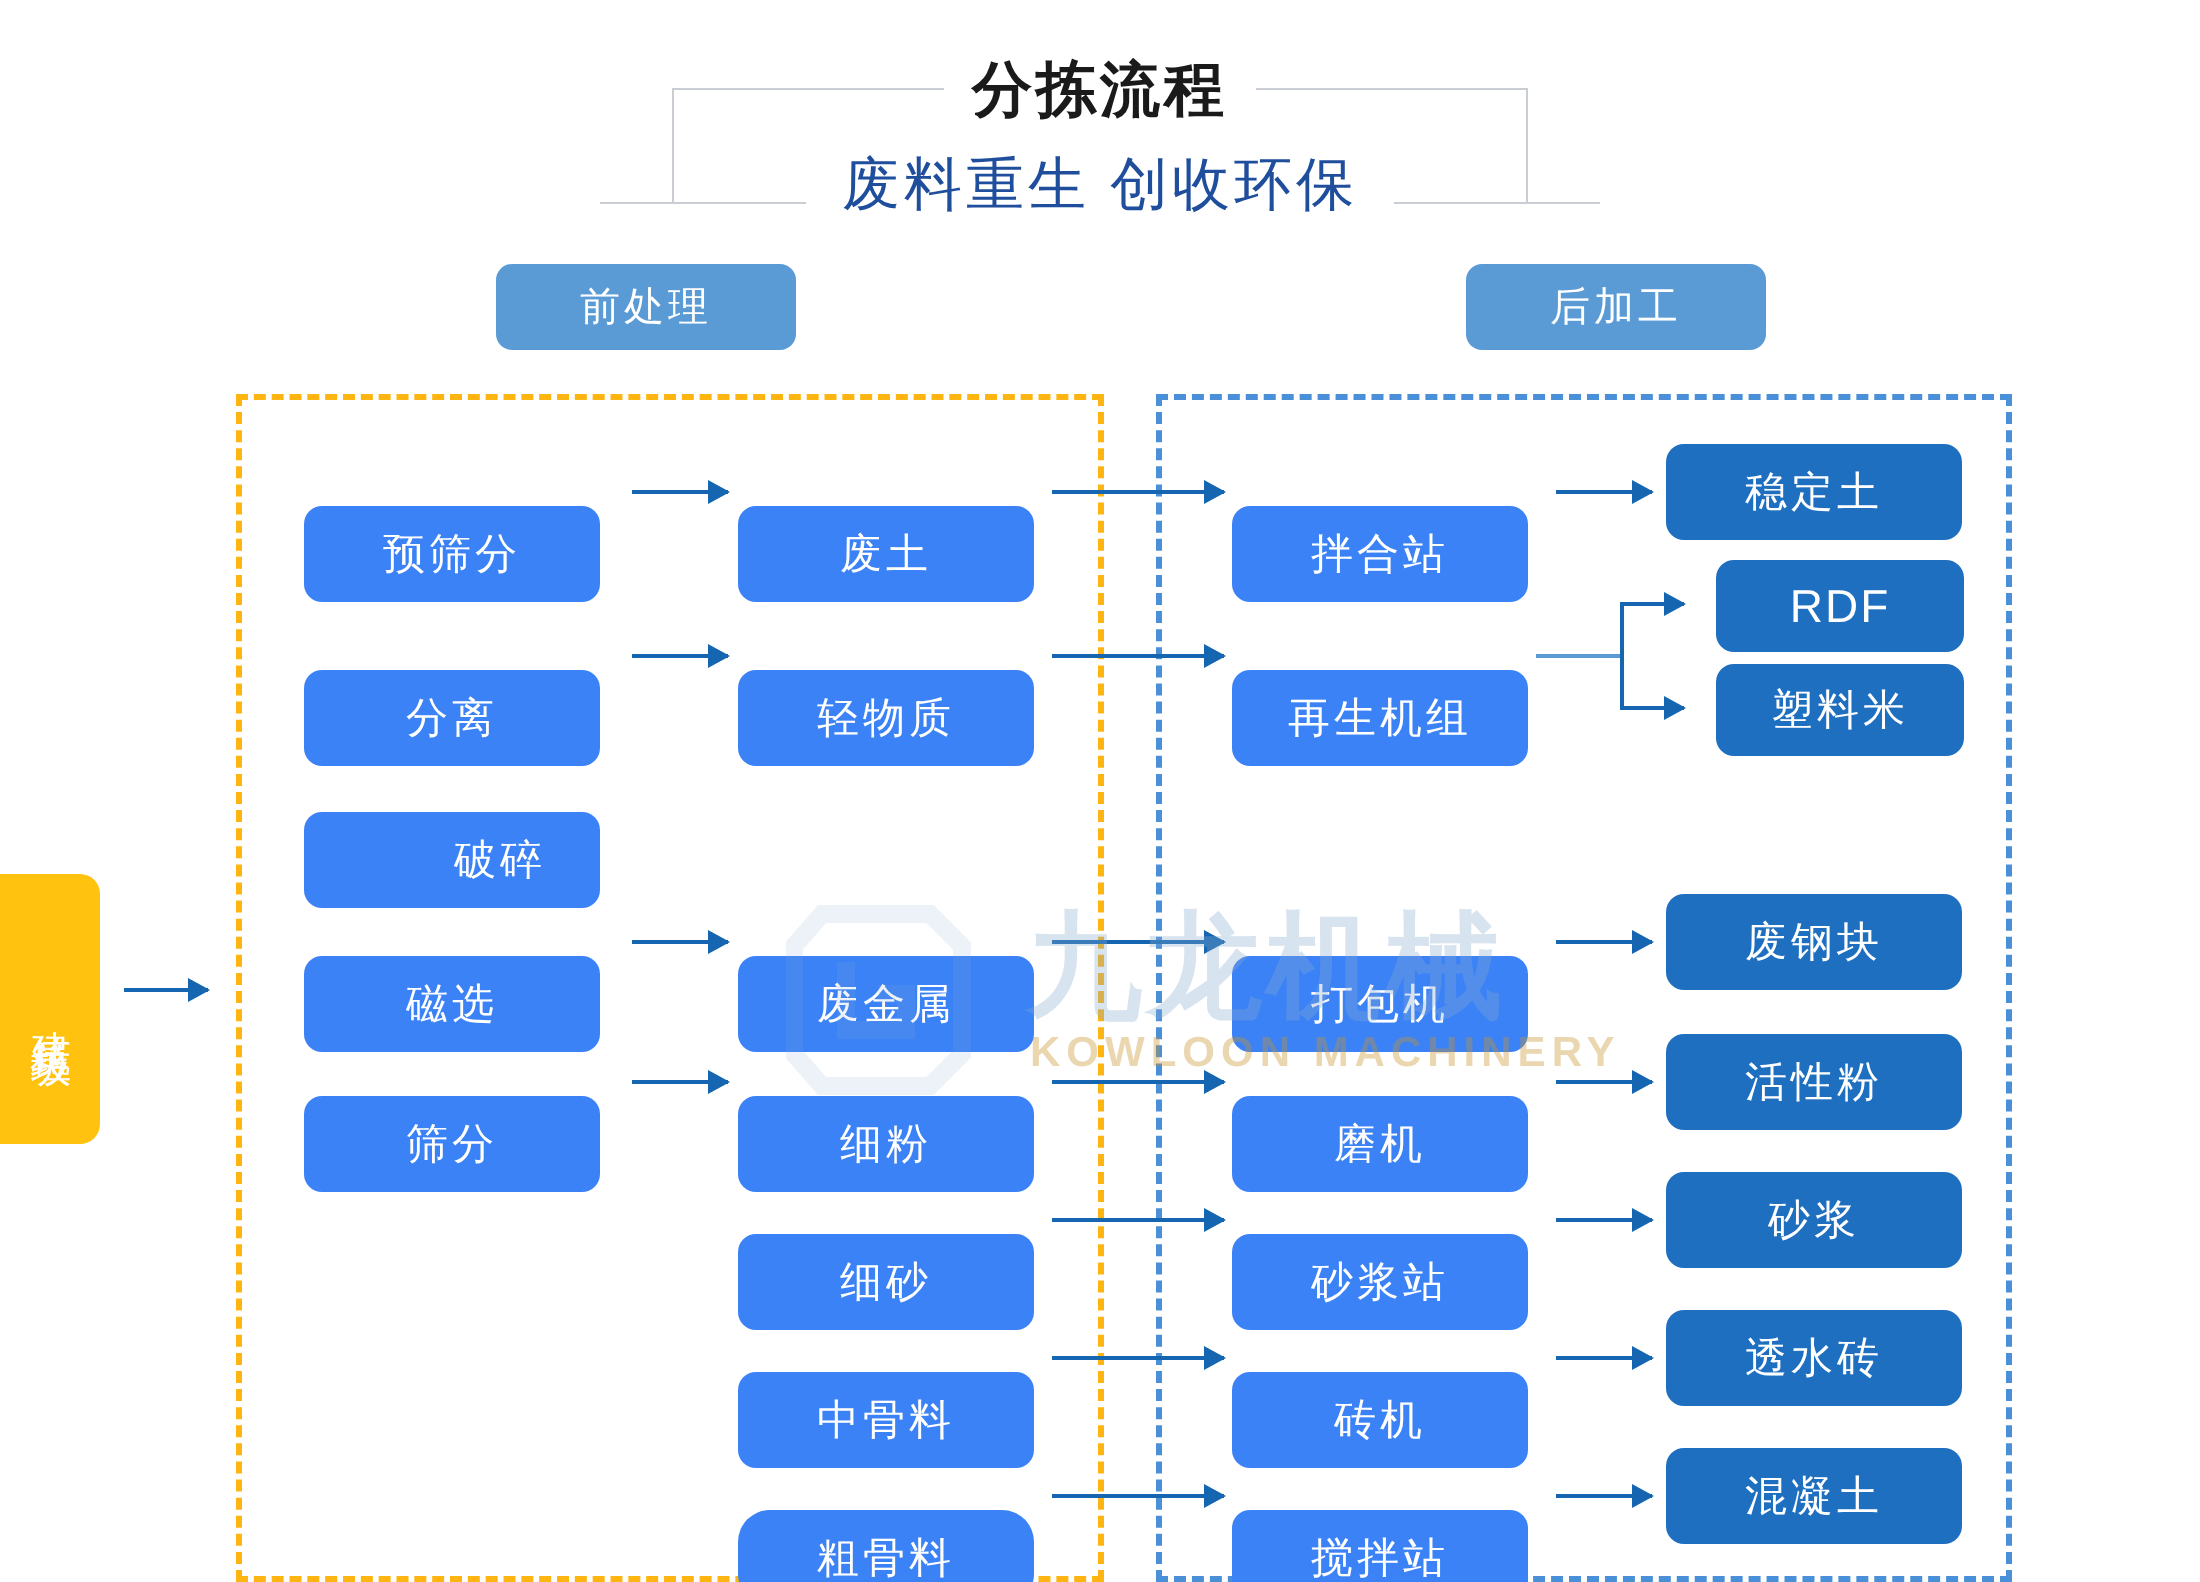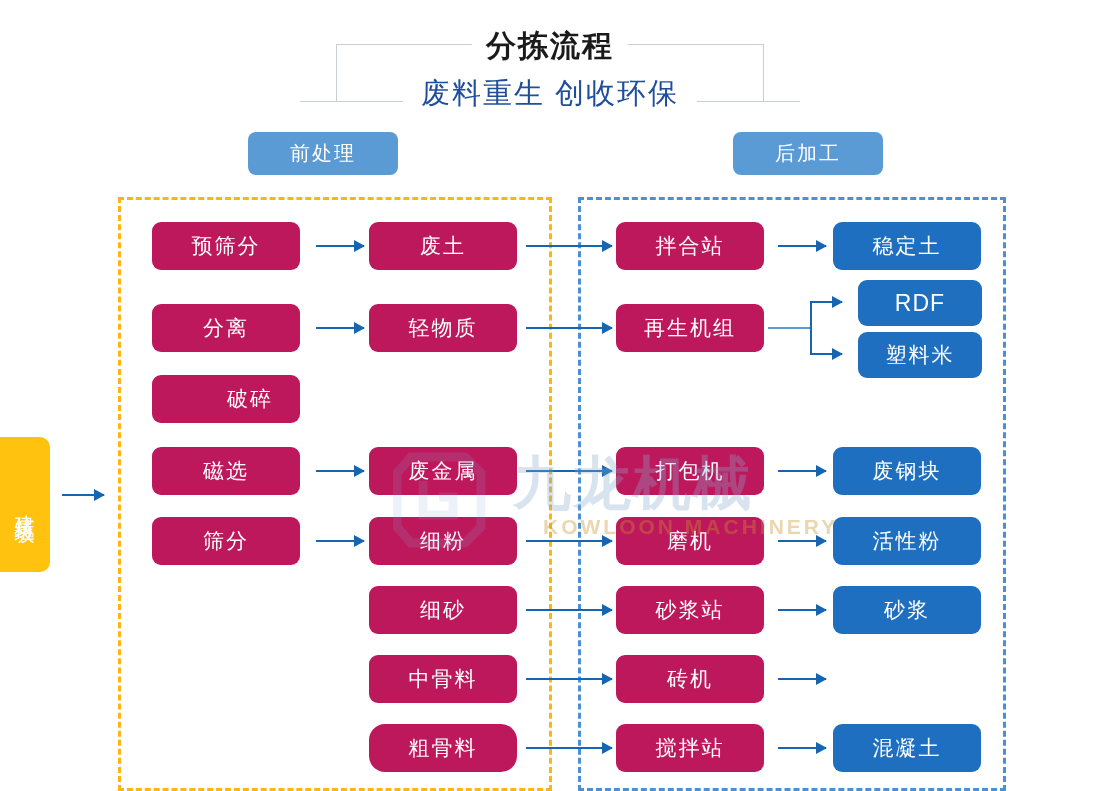--- a/index.html
+++ b/index.html
@@ -56,21 +56,21 @@
     writing-mode: vertical-rl; text-orientation: upright;
     color: #ffffff; font-size: 20px; letter-spacing: 3px; line-height: 24px;
   }
 
   
   .node {
     position: absolute; border-radius: 9px; color: #ffffff;
     display: flex; align-items: center; justify-content: center;
     font-size: 21px; letter-spacing: 2px; white-space: nowrap;
   }
-  .node.light { background: #be185d; }
+  .node.light { background: #3b82f6; margin-top: 31px; }
   .node.dark  { background: #1f6fc0; }
   .node.latin { letter-spacing: 1px; font-size: 23px; }
 
   
   .arrow { position: absolute; height: 2px; background: #1565b0; }
   .arrow::after {
     content: ""; position: absolute; right: -1px; top: -5px;
     border-left: 11px solid #1565b0;
     border-top: 6px solid transparent;
     border-bottom: 6px solid transparent;
@@ -86,21 +86,21 @@
     pointer-events: none; opacity: .5;
   }
   #watermark .wm-cn {
     position: absolute; left: 120px; top: 2px;
     font-size: 58px; font-weight: bold; color: #86a9cf;
     letter-spacing: 2px; opacity: .65;
   }
   #watermark .wm-en {
     position: absolute; left: 122px; top: 72px;
     font-size: 21px; font-weight: bold; color: #c9922b;
-    letter-spacing: 3px; opacity: .75; margin-left: 28px;
+    letter-spacing: 3px; opacity: .75;
   }
   #watermark .wm-logo { position: absolute; left: 0px; top: 4px; opacity: .55; }
 </style>
 </head>
 <body>
 
 <div id="root">
 
   <div class="title-wrap">
     <div class="title-frame"></div>
@@ -221,20 +221,23 @@
     </div>
   <div class="node dark" style="left:833px; top:447px; width:148px; height:48px;">
       <span>废钢块</span>
     </div>
   <div class="node dark" style="left:833px; top:517px; width:148px; height:48px;">
       <span>活性粉</span>
     </div>
   <div class="node dark" style="left:833px; top:586px; width:148px; height:48px;">
       <span>砂浆</span>
     </div>
+  <div class="node dark" style="left:833px; top:655px; width:148px; height:48px;">
+      <span>透水砖</span>
+    </div>
   <div class="node dark" style="left:833px; top:724px; width:148px; height:48px;">
       <span>混凝土</span>
     </div>
 
   <div id="watermark">
     <svg class="wm-logo" width="110" height="105" viewBox="0 0 110 105">
       <path d="M18 10 L72 10 L88 26 L88 80 L72 96 L18 96 L4 80 L4 26 Z" fill="none" stroke="#86a9cf" stroke-width="9" opacity=".55"></path>
       <path d="M30 34 L30 68 L60 68 L60 50 L46 50" fill="none" stroke="#86a9cf" stroke-width="9" opacity=".55"></path>
     </svg>
     <div class="wm-cn">九龙机械</div>

